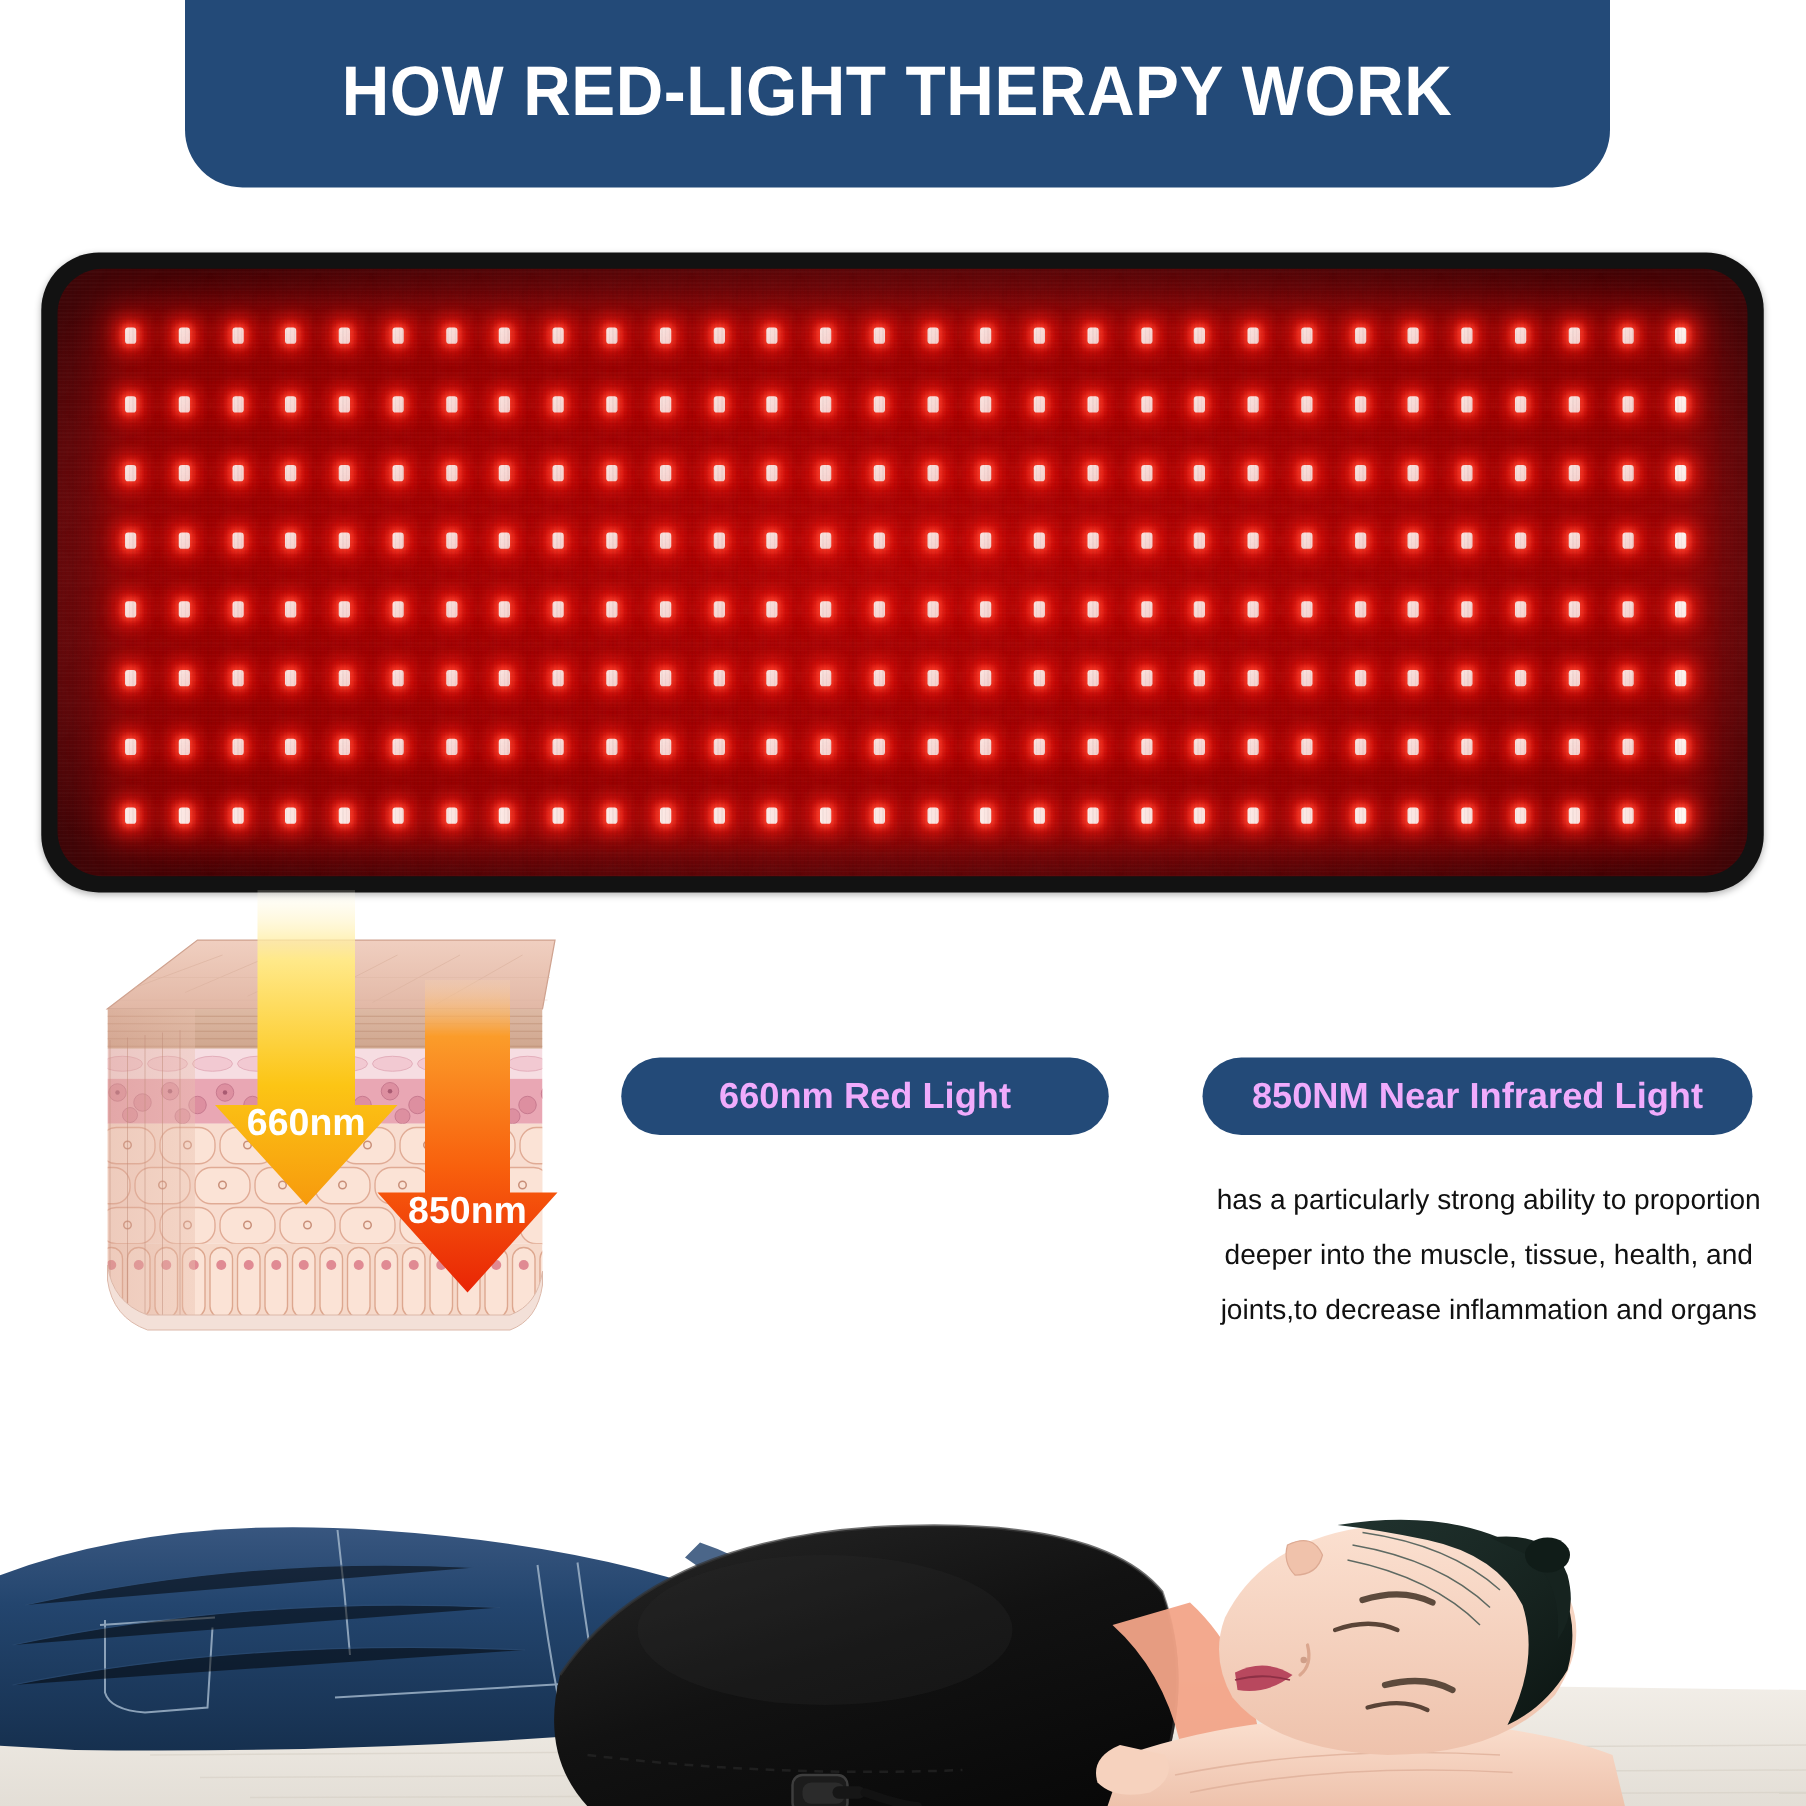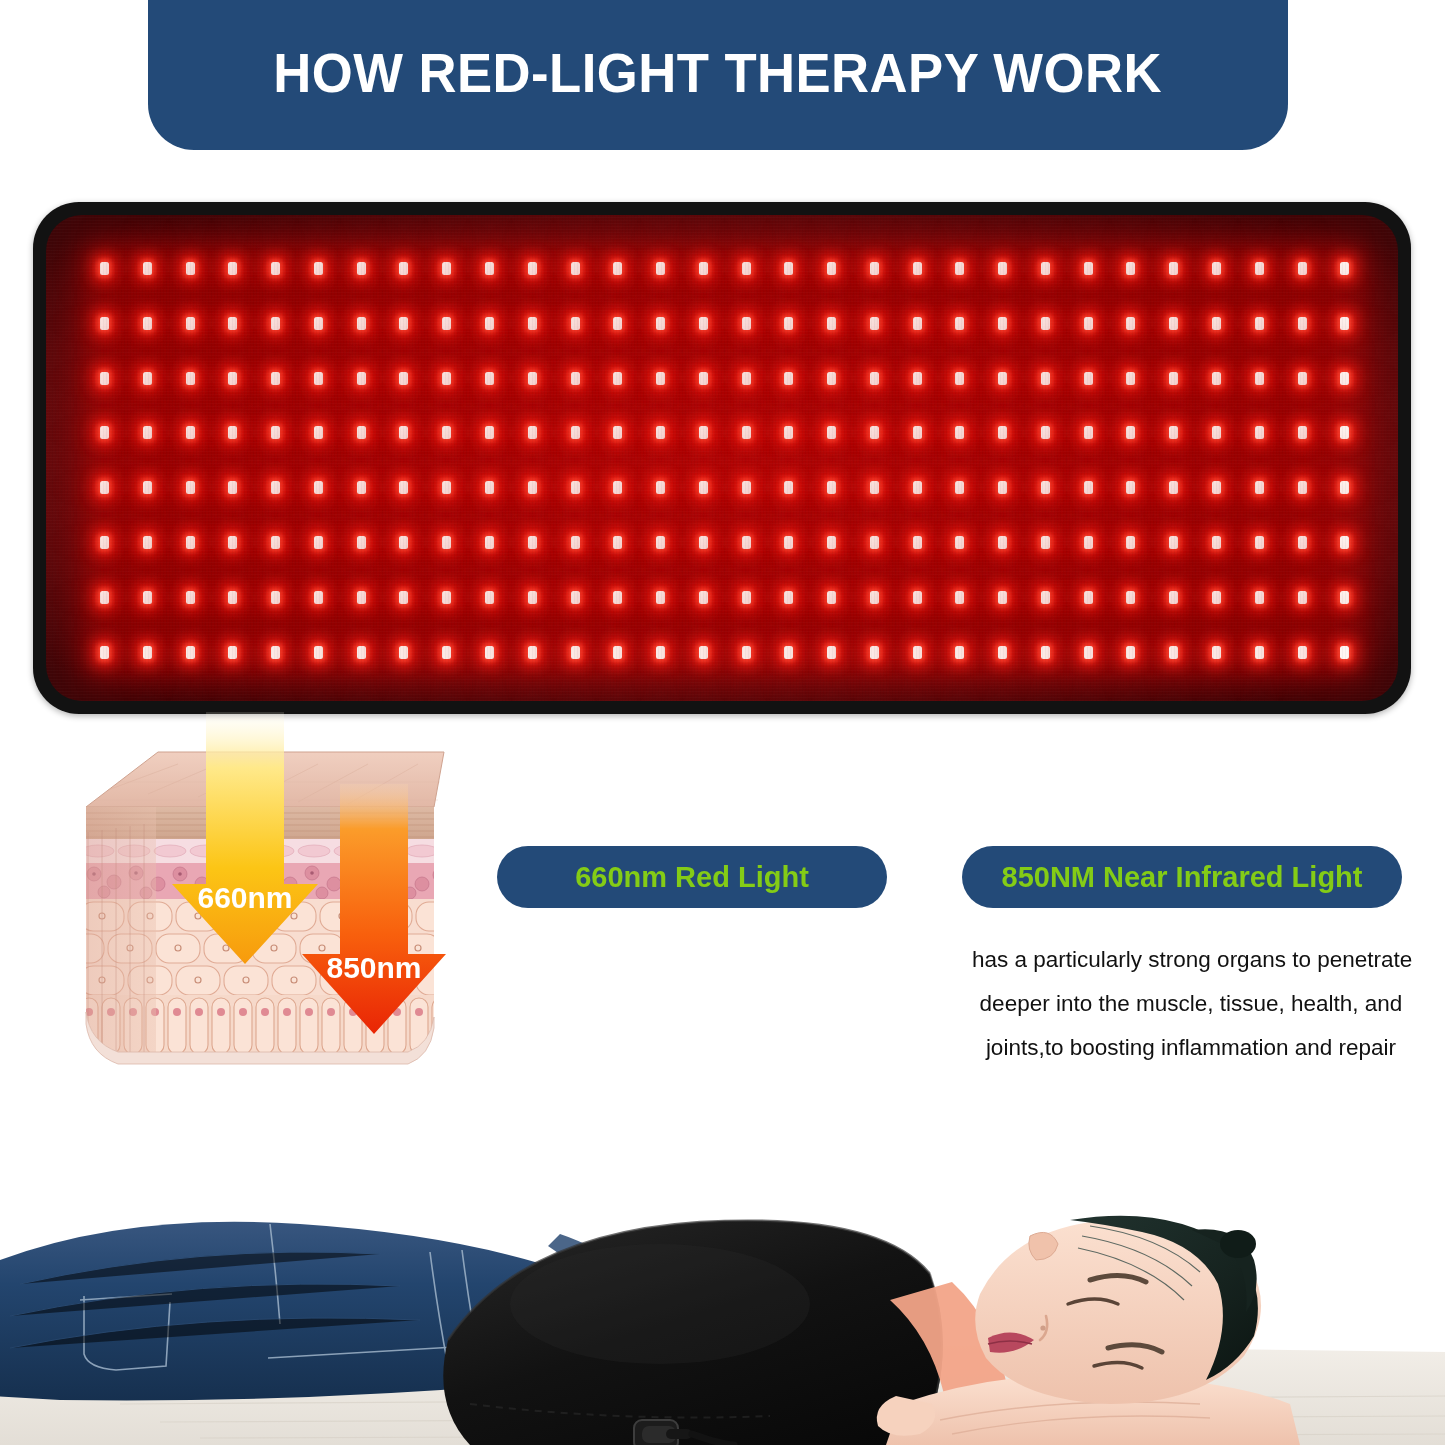--- a/index.html
+++ b/index.html
@@ -116,21 +116,21 @@
   #info-col-660 { left: 497px; top: 846px; width: 400px; }
   #info-col-850 { left: 962px; top: 846px; width: 448px; text-align: center; }
 
   .pill {
     background: #234a78;
     border-radius: 44px;
     height: 62px;
     display: flex;
     align-items: center;
     justify-content: center;
-    color: #84cc16;
+    color: #f0abfc;
     font-size: 29px;
     font-weight: bold;
     box-sizing: border-box;
     padding: 0 18px;
     white-space: nowrap;
   }
   #pill-660 { width: 390px; }
   #pill-850 { width: 440px; }
 
   .info-body {
@@ -656,23 +656,23 @@
   </svg>
 </div>
 
 <div class="info-col" id="info-col-660">
   <div class="pill" id="pill-660">660nm Red Light</div>
 </div>
 
 <div class="info-col" id="info-col-850">
   <div class="pill" id="pill-850">850NM Near Infrared Light</div>
   <div class="info-body">
-    <span class="line">has a particularly strong organs to penetrate</span>
+    <span class="line">has a particularly strong ability to proportion</span>
     <span class="line">deeper into the muscle, tissue, health, and</span>
-    <span class="line">joints,to boosting inflammation and repair</span>
+    <span class="line">joints,to decrease inflammation and organs</span>
   </div>
 </div>
 
 <div id="bottom-photo">
   <svg id="photo-svg" viewBox="0 0 1445 341" xmlns="http://www.w3.org/2000/svg">
     <defs>
       <linearGradient id="gDenim" x1="0" y1="0" x2="0" y2="1">
         <stop offset="0%" stop-color="#38567f"></stop>
         <stop offset="35%" stop-color="#23456e"></stop>
         <stop offset="100%" stop-color="#16304f"></stop>

